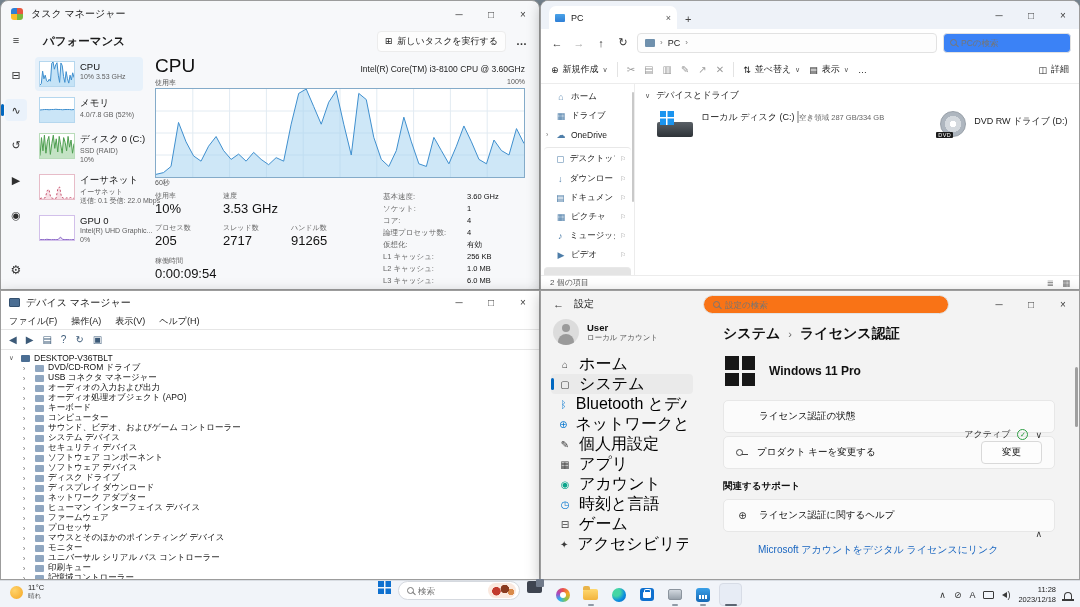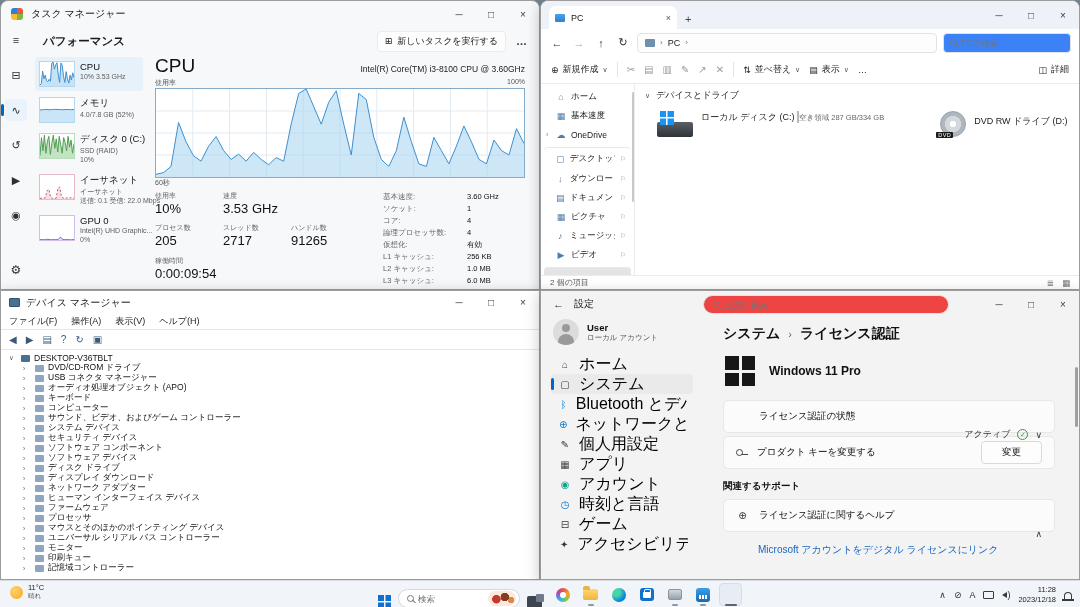--- a/index.html
+++ b/index.html
@@ -114,21 +114,21 @@
   .tnode{display:flex;align-items:center;gap:4px;height:10px;padding-left:16px;white-space:nowrap;}
   .tnode.root{padding-left:2px;}
   .exp{width:8px;font-size:6.5px;color:#555;flex:none;}
   .ticon{width:9px;height:7px;background:#8fa6c0;border-radius:1px;flex:none;}
   .tnode.root .ticon{background:#4b6e93;}
 
   
   #st{left:540px;top:290px;width:540px;height:290px;background:#f3f3f3;border-radius:0;}
   .st-titlebar{height:26px;display:flex;align-items:center;gap:10px;padding-left:12px;font-size:10px;color:#1a1a1a;position:relative;}
   .st-back{font-size:11px;color:#333;}
-  .stsearch{position:absolute;left:162px;top:4px;width:246px;height:19px;background:#ef4444;border:1px solid #e3e3e3;border-radius:10px;display:flex;align-items:center;gap:5px;padding:0 9px;}
+  .stsearch{position:absolute;left:162px;top:4px;width:246px;height:19px;background:#f97316;border:1px solid #e3e3e3;border-radius:10px;display:flex;align-items:center;gap:5px;padding:0 9px;}
   .st-body{position:absolute;top:26px;left:0;right:0;bottom:0;display:flex;}
   .st-side{width:158px;padding:2px 6px 0 10px;}
   .userrow{display:flex;gap:8px;align-items:center;margin-bottom:9px;padding-left:2px;}
   .avatar{width:26px;height:26px;border-radius:50%;background:#dcdcdc;position:relative;overflow:hidden;flex:none;}
   .avatar::before{content:"";position:absolute;top:5px;left:9px;width:8px;height:8px;border-radius:50%;background:#9a9a9a;}
   .avatar::after{content:"";position:absolute;top:15px;left:5px;width:16px;height:11px;border-radius:8px 8px 0 0;background:#9a9a9a;}
   .uname{font-size:9.5px;font-weight:700;color:#111;}
   .utype{font-size:7.5px;color:#555;}
   .st-nav .sit{padding-left:8px;height:20px;gap:8px;margin:0;border-radius:4px;}
   .st-nav .sit .sic{color:#3a3a3a;font-size:10px;width:12px;}
@@ -152,21 +152,21 @@
   .supph{font-size:9.5px;font-weight:700;margin:11px 0 6px;color:#111;}
   .linkrow{padding:8px 12px 0 35px;font-size:10px;color:#1a66c0;}
   .stscroll{position:absolute;right:1px;top:50px;width:3px;height:60px;background:#9f9f9f;border-radius:2px;}
 
   
   #tb{position:absolute;left:0;top:580px;width:1080px;height:27px;background:#f1f4f9;border-top:1px solid #d9dde3;}
   .weather{position:absolute;left:10px;top:2px;display:flex;align-items:center;gap:5px;}
   .sun{width:13px;height:13px;border-radius:50%;background:radial-gradient(circle at 35% 35%,#ffd36b,#f5a623);}
   .wt1{font-size:7.5px;color:#222;}
   .wt2{font-size:6.5px;color:#555;}
-  .tb-center{position:absolute;left:378px;top:0;height:27px;display:flex;align-items:flex-end;gap:7px;}
+  .tb-center{position:absolute;left:378px;top:0;height:27px;display:flex;align-items:flex-start;gap:7px;}
   .startlogo{width:13px;height:13px;background:linear-gradient(#f1f4f9,#f1f4f9) center/1.5px 100% no-repeat,linear-gradient(#f1f4f9,#f1f4f9) center/100% 1.5px no-repeat,#0e70cf;}
   .tsearch{width:122px;height:19px;background:#fff;border:1px solid #d5d9df;border-radius:10px;display:flex;align-items:center;gap:4px;padding:0 3px 0 8px;}
   .doodle{width:28px;height:15px;border-radius:8px;flex:none;background:radial-gradient(circle at 30% 55%,#c23b2e 0 4px,transparent 4.5px),radial-gradient(circle at 60% 40%,#8a3b20 0 4px,transparent 4.5px),radial-gradient(circle at 82% 60%,#d98a4a 0 3px,transparent 3.5px),#fbe9df;}
   .tview{width:15px;height:12px;background:#3e4450;border-radius:2px;position:relative;}
   .tview::after{content:"";position:absolute;right:-2px;top:-2px;width:8px;height:8px;background:#707a8a;border-radius:1px;}
   .apps{display:flex;gap:5px;margin-left:2px;height:27px;align-items:center;}
   .app{width:23px;height:23px;border-radius:4px;display:flex;align-items:center;justify-content:center;position:relative;}
   .app.running::after{content:"";position:absolute;bottom:0;left:50%;transform:translateX(-50%);width:6px;height:2px;border-radius:1px;background:#8f9aa6;}
   .app.active{background:#e7ecf5;border:1px solid #d7dce6;}
   .app.active::after{content:"";position:absolute;bottom:-1px;left:50%;transform:translateX(-50%);width:12px;height:2px;border-radius:1px;background:#5b6572;}
@@ -499,21 +499,21 @@
         <div class="sit">
           <span class="sexp"></span>
           <span class="sic">⌂</span>
           <span class="slbl">ホーム</span>
 
         </div>
 
         <div class="sit">
           <span class="sexp"></span>
           <span class="sic">▦</span>
-          <span class="slbl">基本速度</span>
+          <span class="slbl">ドライブ</span>
 
         </div>
 
         <div class="sit">
           <span class="sexp">›</span>
           <span class="sic">☁</span>
           <span class="slbl">OneDrive</span>
 
         </div>
 
@@ -651,20 +651,25 @@
         <span class="ticon"></span>
         <span>DVD/CD-ROM ドライブ</span>
       </div>
 
       <div class="tnode">
         <span class="exp">›</span>
         <span class="ticon"></span>
         <span>USB コネクタ マネージャー</span>
       </div>
 
+      <div class="tnode">
+        <span class="exp">›</span>
+        <span class="ticon"></span>
+        <span>オーディオの入力および出力</span>
+      </div>
 
       <div class="tnode">
         <span class="exp">›</span>
         <span class="ticon"></span>
         <span>オーディオ処理オブジェクト (APO)</span>
       </div>
 
       <div class="tnode">
         <span class="exp">›</span>
         <span class="ticon"></span>
@@ -745,27 +750,27 @@
 
       <div class="tnode">
         <span class="exp">›</span>
         <span class="ticon"></span>
         <span>マウスとそのほかのポインティング デバイス</span>
       </div>
 
       <div class="tnode">
         <span class="exp">›</span>
         <span class="ticon"></span>
+        <span>モニター</span>
+      </div>
+
+      <div class="tnode">
+        <span class="exp">›</span>
+        <span class="ticon"></span>
         <span>ユニバーサル シリアル バス コントローラー</span>
-      </div>
-
-      <div class="tnode">
-        <span class="exp">›</span>
-        <span class="ticon"></span>
-        <span>モニター</span>
       </div>
 
       <div class="tnode">
         <span class="exp">›</span>
         <span class="ticon"></span>
         <span>印刷キュー</span>
       </div>
 
       <div class="tnode">
         <span class="exp">›</span>

